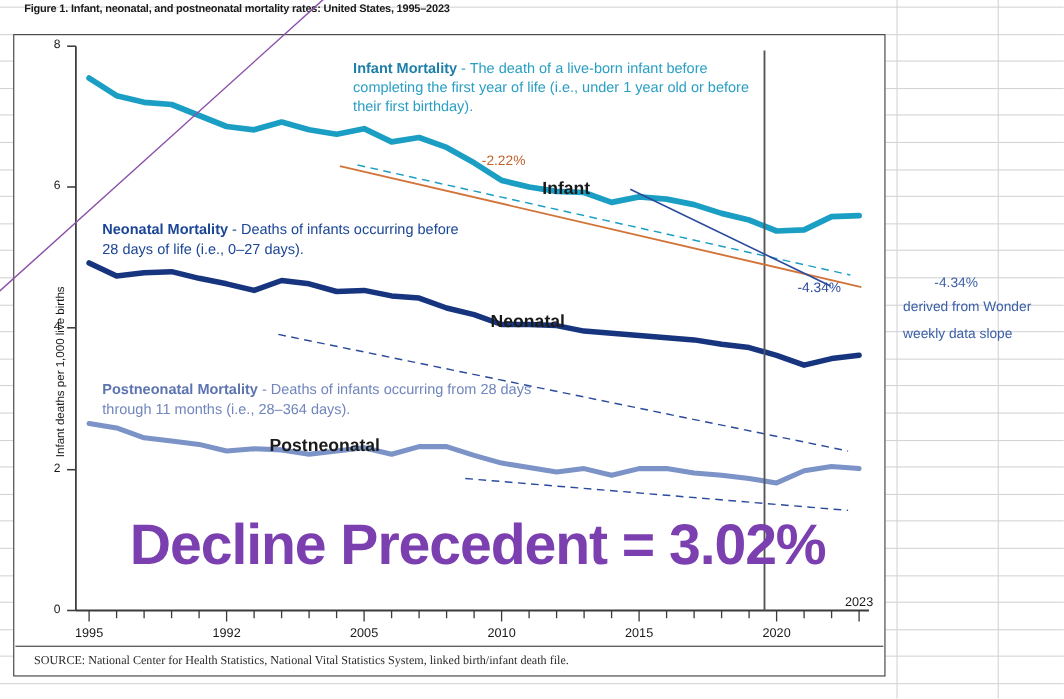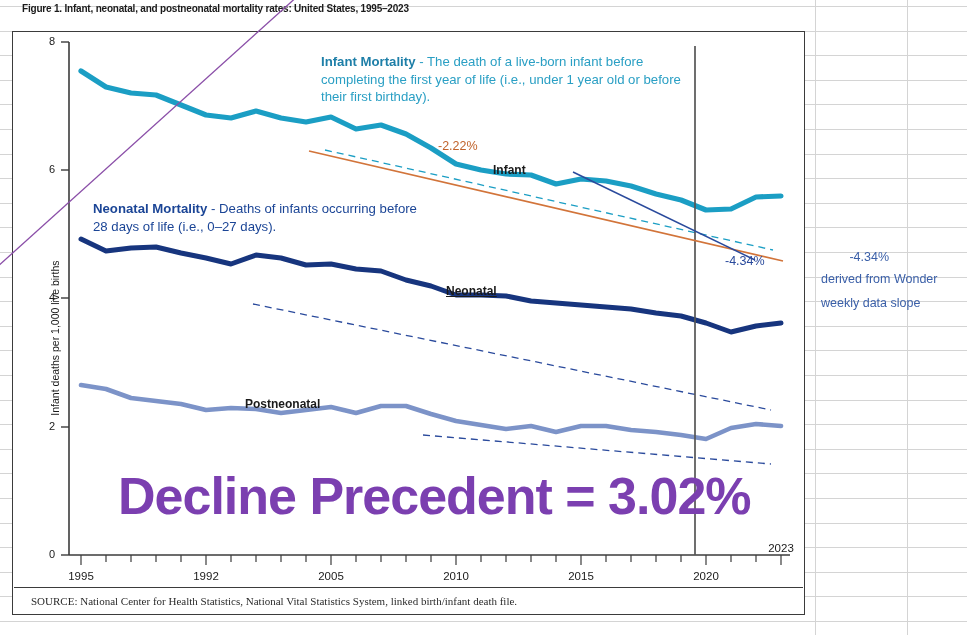--- a/index.html
+++ b/index.html
@@ -66,21 +66,21 @@
   .mrna{
     position:absolute;font-style:italic;font-size:12.5px;color:#1a1a1a;
     text-align:center;line-height:16px;
     font-family:"Liberation Sans","DejaVu Sans",sans-serif;
   }
   .pct-orange{position:absolute;font-size:12.5px;color:#c0622a;
     font-family:"Liberation Sans","DejaVu Sans",sans-serif;white-space:nowrap;}
   .pct-navy{position:absolute;font-size:12.5px;color:#2a4a9c;
     font-family:"Liberation Sans","DejaVu Sans",sans-serif;white-space:nowrap;}
 
-  .inline-lab{position:absolute;font-size:12px;color:#1a1a1a;font-weight:600;
+  .inline-lab{position:absolute;font-size:16px;color:#1a1a1a;font-weight:600;
     font-family:"Liberation Sans","DejaVu Sans",sans-serif;white-space:nowrap;}
 
   .headline{
     position:absolute;left:118px;top:466px;
     font-size:52px;font-weight:bold;color:#7b3fb0;
     font-family:"Liberation Sans","DejaVu Sans",sans-serif;
     letter-spacing:-1px;white-space:nowrap;
   }
   svg{position:absolute;left:0;top:0;overflow:visible;}
 </style>
@@ -210,27 +210,30 @@
     <div class="xtick-lab" style="left:738px;top:510px;">2023</div>
 
     <div class="note note-infant" style="left:276px;top:21px;width:370px;">
       <b>Infant Mortality</b><span> -  The death of a live-born infant before completing the first year of life (i.e., under 1 year old or before their first birthday).</span>
     </div>
 
     <div class="note note-neo" style="left:80px;top:168px;width:330px;">
       <b>Neonatal Mortality</b><span> -  Deaths of infants occurring before 28 days of life (i.e., 0–27 days).</span>
     </div>
 
+    <div class="note note-post" style="left:80px;top:313px;width:420px;">
+      <b>Postneonatal Mortality</b><span> -  Deaths of infants occurring from 28 days through 11 months (i.e., 28–364 days).</span>
+    </div>
 
 
     <div class="pct-orange" style="left:425px;top:107px;">-2.22%</div>
     <div class="pct-navy" style="left:712px;top:222px;">-4.34%</div>
 
     <div class="inline-lab" style="left:480px;top:131px;">Infant</div>
-    <div class="inline-lab" style="left:433px;top:252px;text-decoration:underline;">Neonatal</div>
+    <div class="inline-lab" style="left:433px;top:252px;">Neonatal</div>
     <div class="inline-lab" style="left:185px;top:365px;padding-left:47px;">Postneonatal</div>
   </div>
 
   <svg width="967" height="635" viewBox="0 0 967 635" style="pointer-events:none;">
     <line x1="-4" y1="268" x2="300" y2="-6" stroke="#8b4fa8" stroke-width="1.3"></line>
   </svg>
 
   <div class="headline">Decline Precedent = 3.02%</div>
 
 </div>

